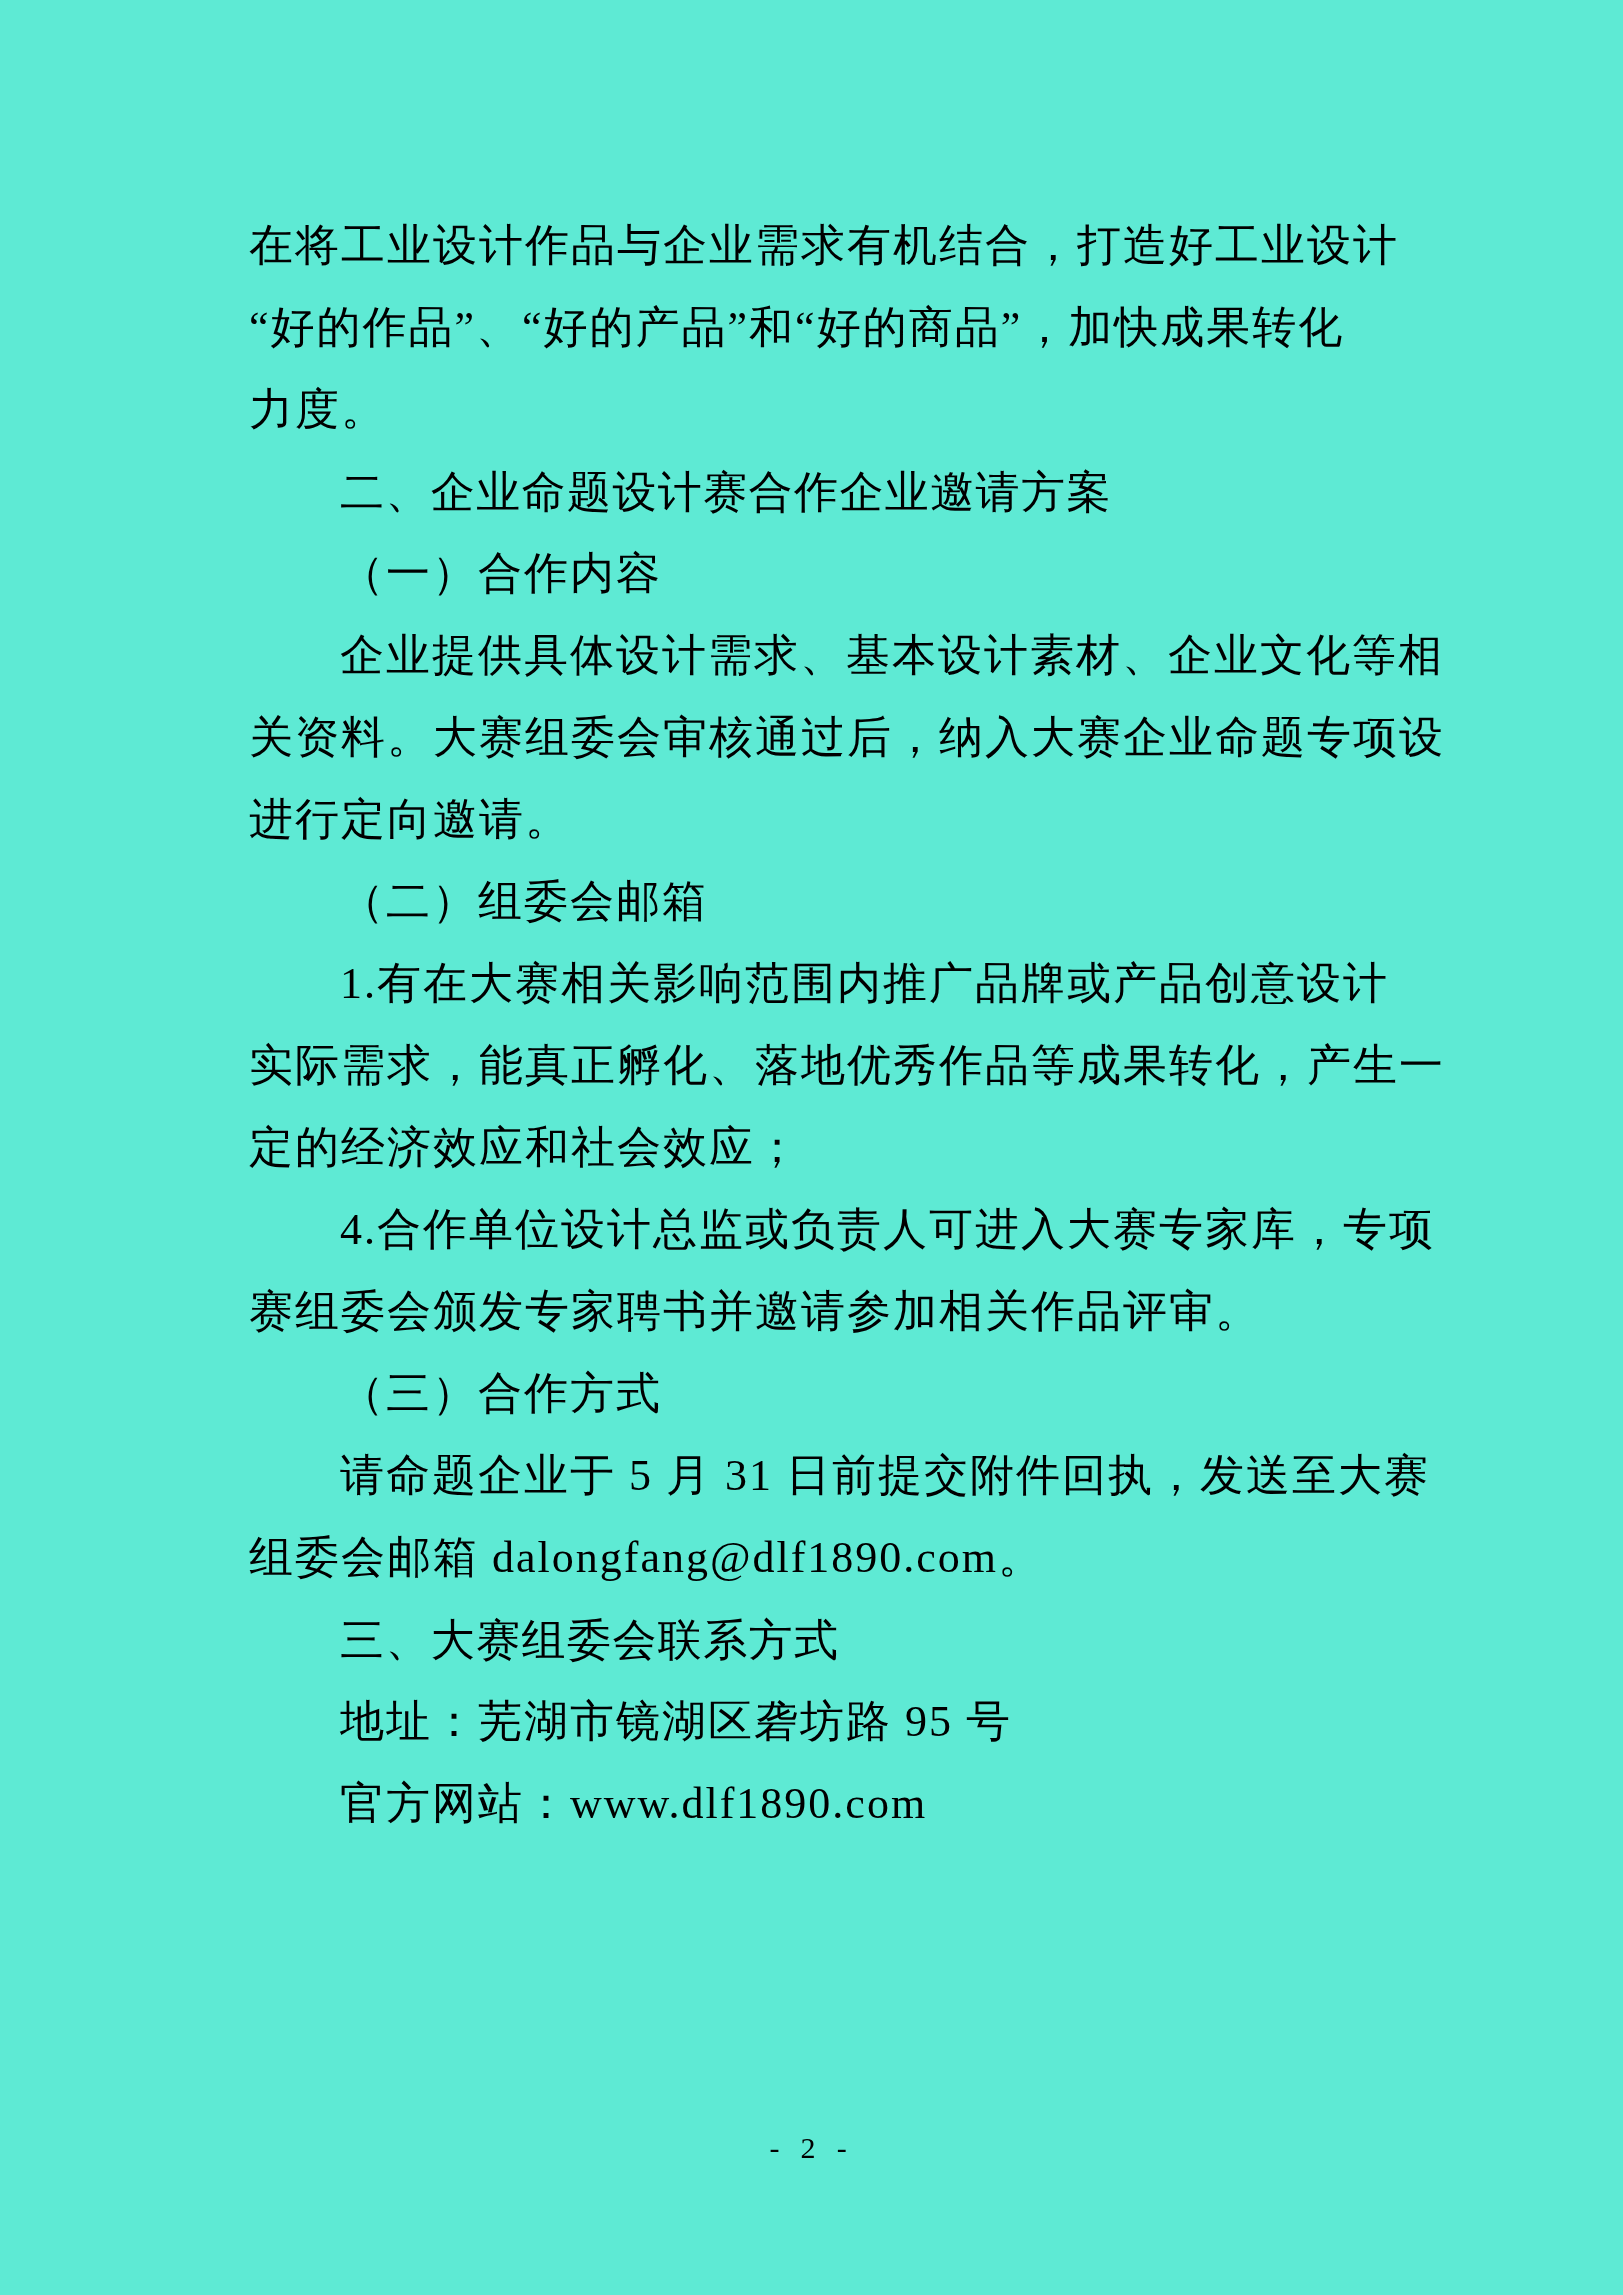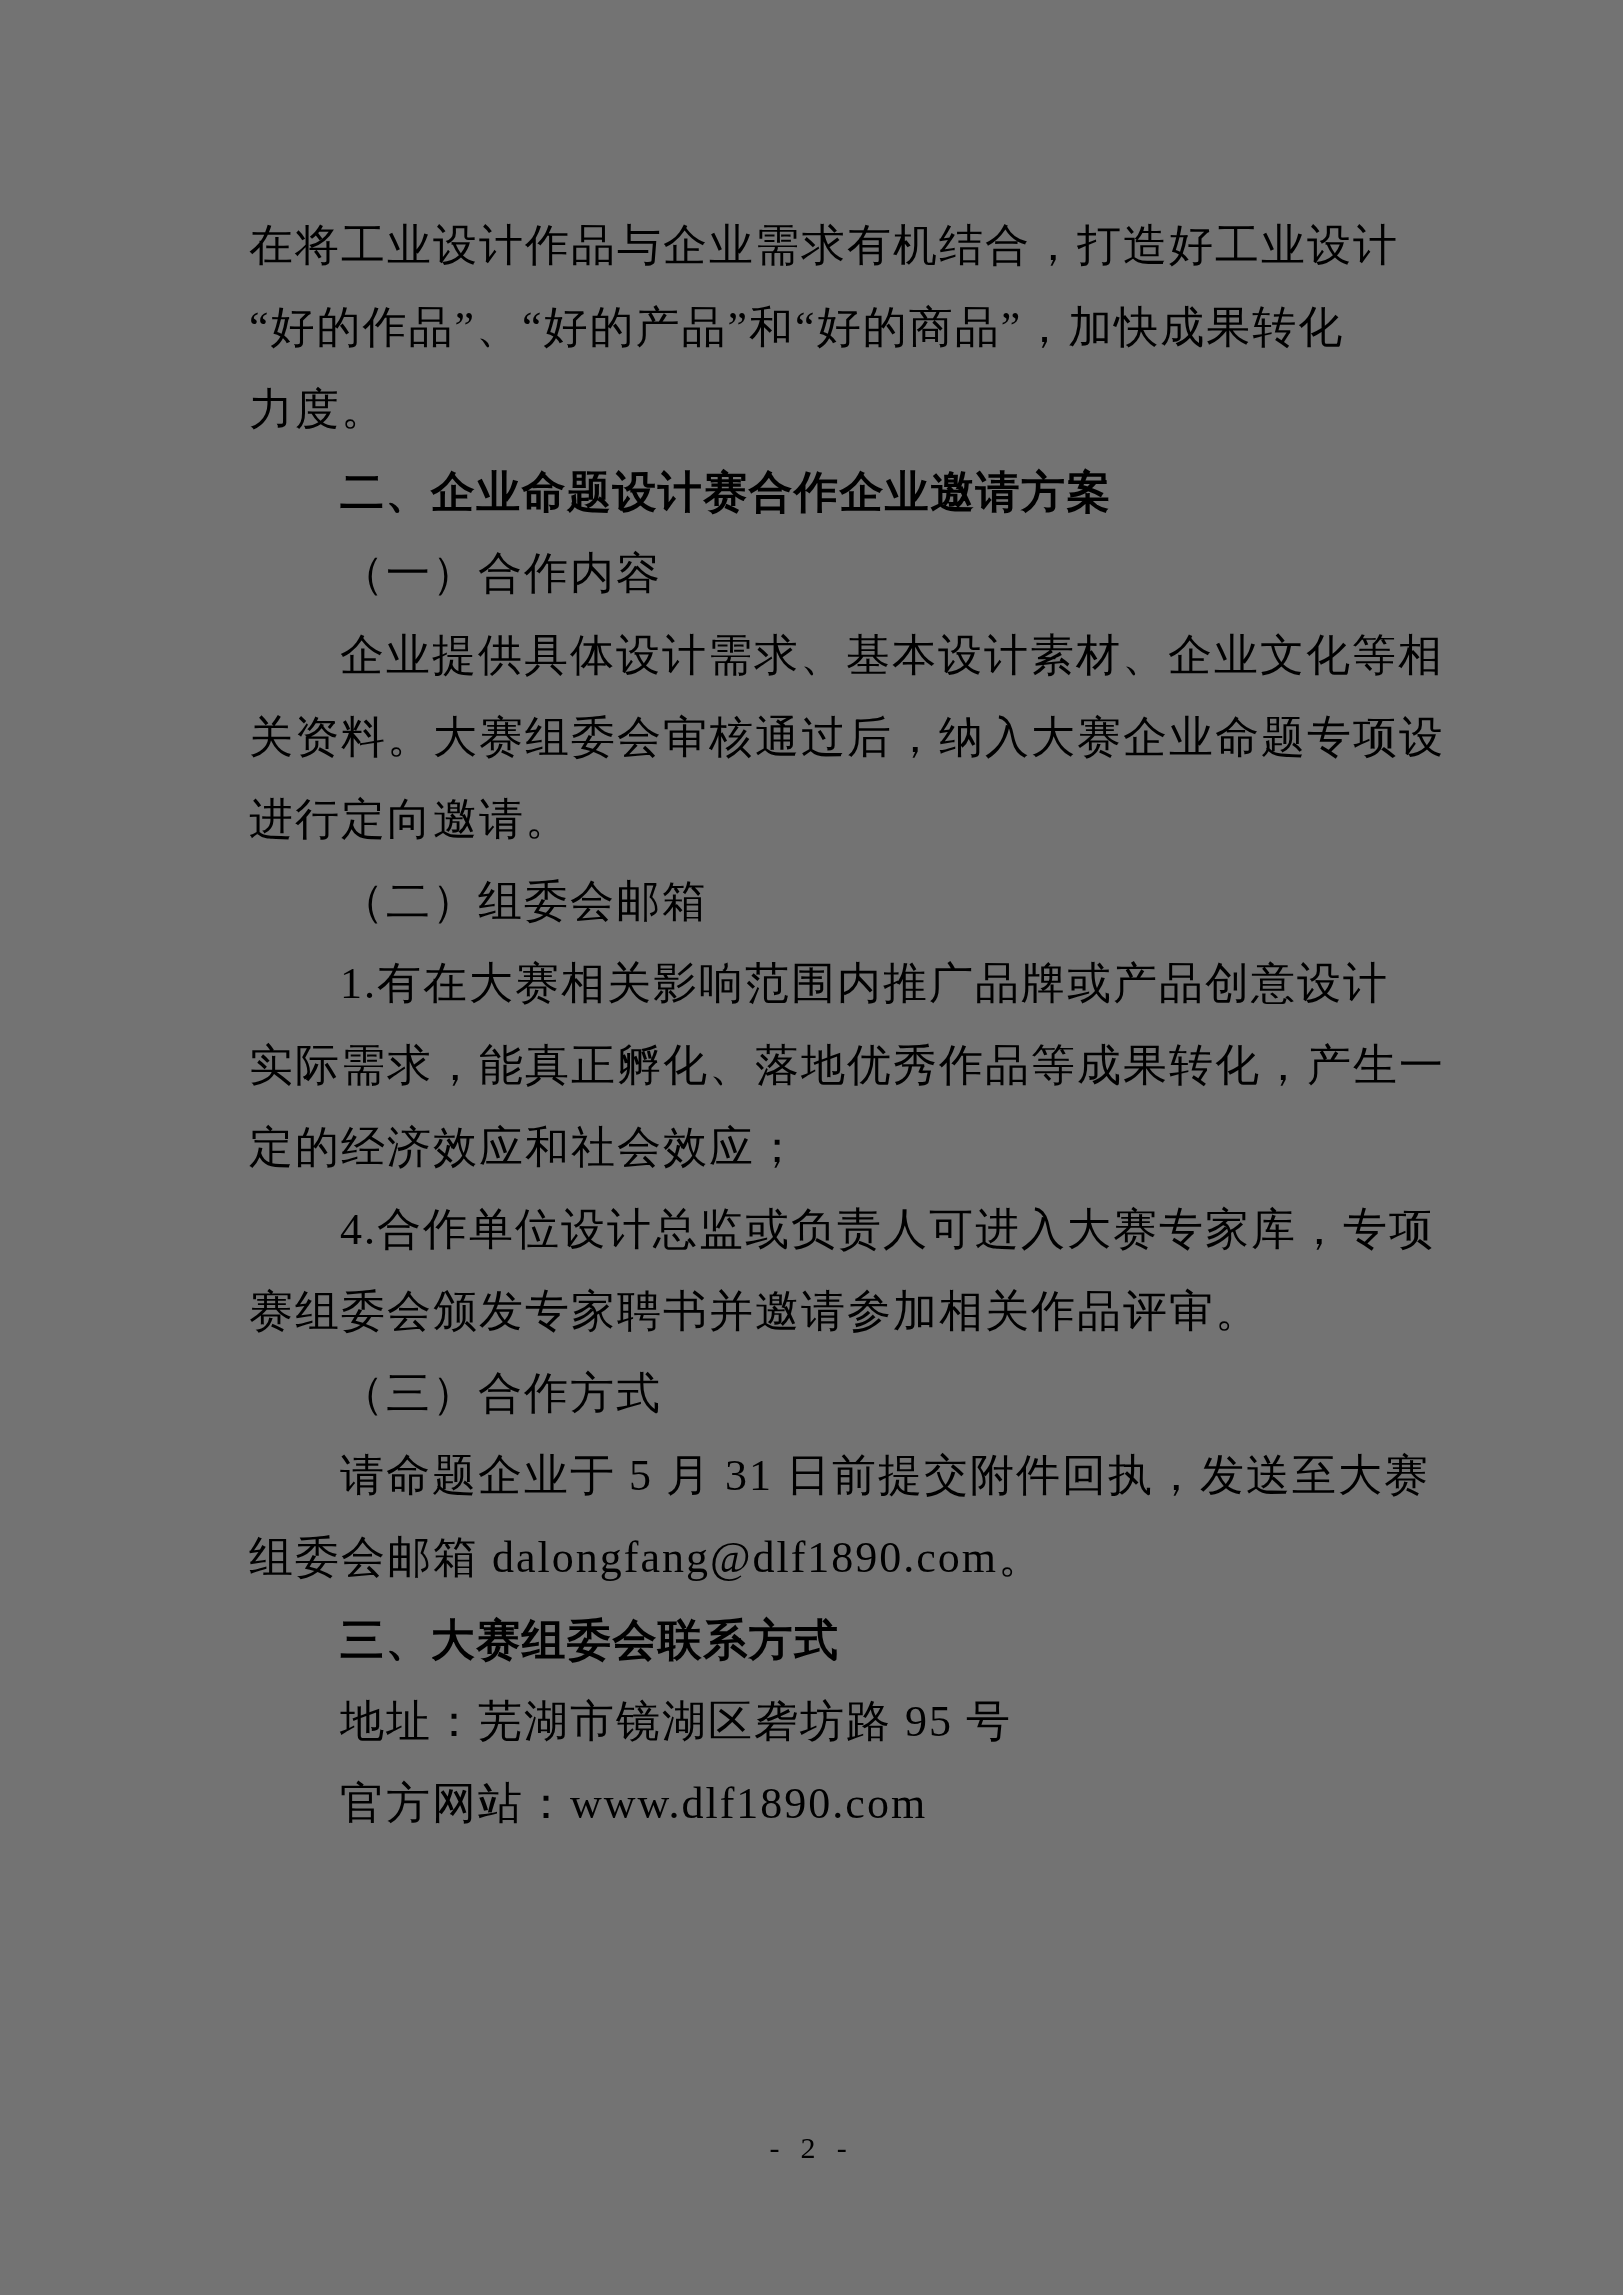--- a/index.html
+++ b/index.html
@@ -4,21 +4,21 @@
 <style>
   html, body {
     margin: 0;
     padding: 0;
     background: #ffffff;
   }
   .page {
     position: relative;
     width: 1623px;
     height: 2295px;
-    background: #737373;
+    background: #5eead4;
     overflow: hidden;
     color: #000000;
   }
   .content {
     position: absolute;
     top: 205px;
     left: 249px;
     width: 1145px;
   }
   .line {
@@ -32,21 +32,21 @@
   .body-style {
     font-family: "Liberation Serif", serif;
     font-weight: normal;
   }
   .subheading-style {
     font-family: "Liberation Serif", serif;
     font-weight: normal;
   }
   .heading-style {
     font-family: "Liberation Sans", sans-serif;
-    font-weight: bold;
+    font-weight: normal;
     letter-spacing: 1.4px;
   }
   .indent-2 {
     padding-left: 91px;
   }
   .footer {
     position: absolute;
     top: 2126px;
     left: 0;
     width: 1623px;

